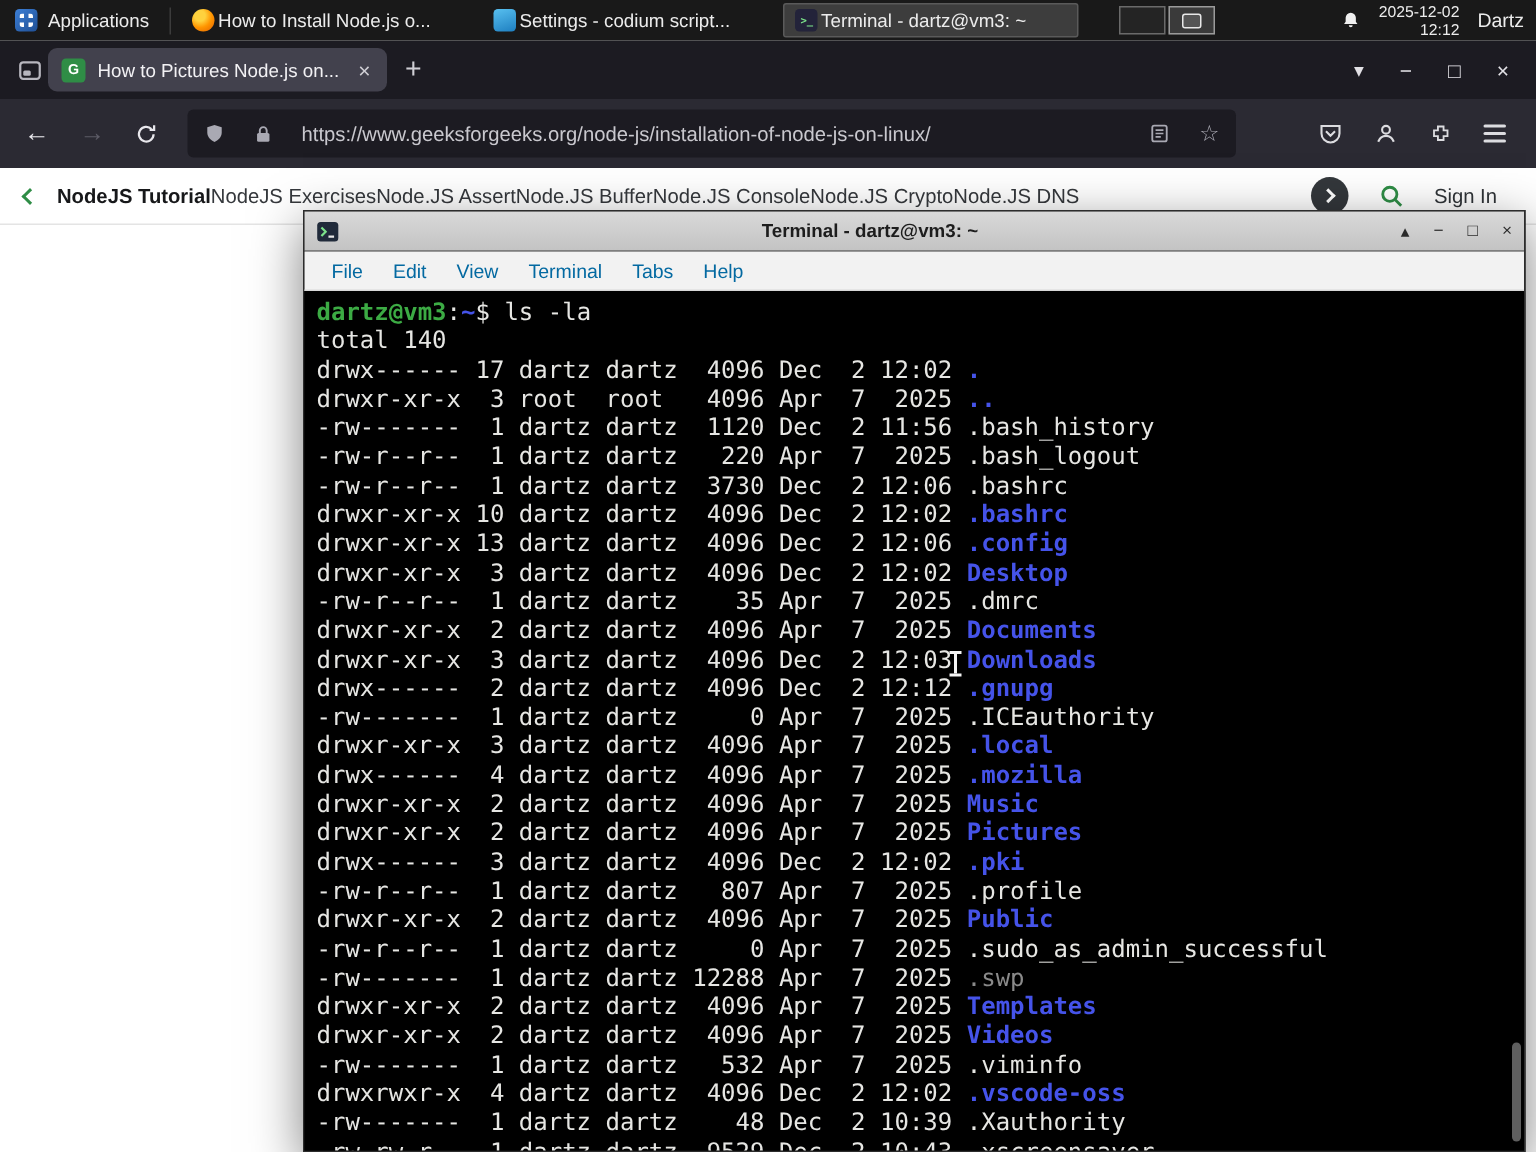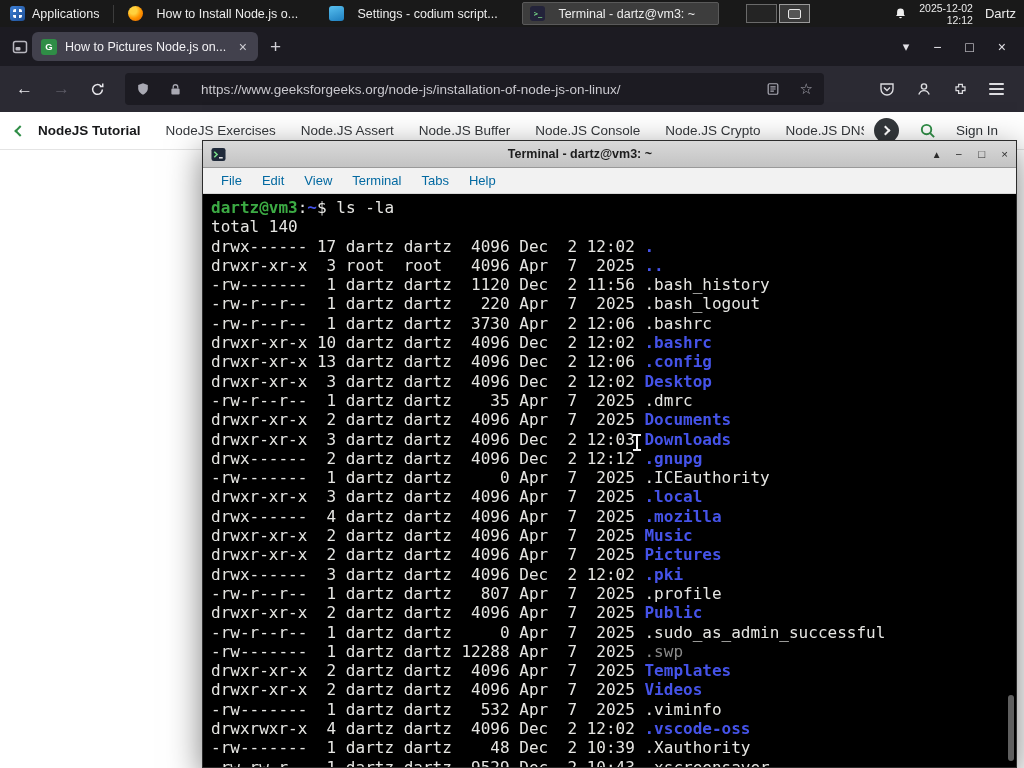--- a/index.html
+++ b/index.html
@@ -21,21 +21,21 @@
     background:linear-gradient(135deg,#3c7fd6,#1f4f94); position:relative; }
   .apps-icon::after{ content:""; position:absolute; inset:3px; border-radius:2px;
     background:
       linear-gradient(#fff,#fff) 0 0/3px 3px no-repeat,
       linear-gradient(#fff,#fff) 100% 0/3px 3px no-repeat,
       linear-gradient(#fff,#fff) 0 100%/3px 3px no-repeat,
       linear-gradient(#fff,#fff) 100% 100%/3px 3px no-repeat; }
   .panel-sep { width:1px; height:18px; background:#3c3c3c; margin:0 4px; }
   .taskbar { display:flex; align-items:center; height:100%; }
   .task { width:197px; height:23px; margin:2px 2px; display:flex; align-items:center;
-    gap:13px; padding:0 7px; border:1px solid transparent; border-radius:2px; }
+    gap:2px; padding:0 7px; border:1px solid transparent; border-radius:2px; }
   .task.active { background:#3d3d3d; border-color:#5a5a5a; }
   .ticon { width:15px; height:15px; flex:none; }
   .ticon.firefox { border-radius:50%;
     background:radial-gradient(circle at 35% 30%, #ffd23e 0 25%, #ff9500 55%, #e05e00 100%); }
   .ticon.codium { border-radius:3px; background:linear-gradient(160deg,#58c0f0,#1e7fc0); }
   .ticon.terminal { border-radius:3px; background:#23233a; color:#7ce38b;
     font-family:"DejaVu Sans Mono",monospace; font-size:7px; font-weight:bold;
     display:flex; align-items:center; justify-content:center; }
   .tlabel { white-space:nowrap; overflow:hidden; }
   .panel-right { margin-left:auto; display:flex; align-items:center; gap:12px; padding-right:8px; }
@@ -72,21 +72,21 @@
   .url-star { color:#a9a9b3; font-size:15px; }
   .nav-right { display:flex; align-items:center; gap:21px; padding-right:14px; }
   .menu-lines { width:15px; display:flex; flex-direction:column; gap:3px; }
   .menu-lines span { display:block; height:2px; background:#dcdce0; border-radius:1px; }
 
   
   .site-nav { height:38px; background:#fff; border-bottom:1px solid #e4e4e4;
     display:flex; align-items:center; padding:0 14px 0 16px; }
   .chev { width:8px; height:8px; border-left:2.5px solid #2f8d46; border-bottom:2.5px solid #2f8d46;
     transform:rotate(45deg); flex:none; margin-right:14px; }
-  .site-links { display:flex; align-items:center; gap:25px; flex:1; overflow:hidden;
+  .site-links { display:flex; align-items:center; flex:1; overflow:hidden;
     font-size:13.5px; color:#35383c; white-space:nowrap; }
   .navlink.first { font-weight:bold; color:#17181a; }
   .site-controls { display:flex; align-items:center; gap:20px; flex:none; padding-left:10px; background:#fff; }
   .circle-btn { width:25px; height:25px; border-radius:50%; background:#33373b;
     display:flex; align-items:center; justify-content:center; }
   .circle-btn .chev-r { width:7px; height:7px; border-right:2px solid #fff; border-top:2px solid #fff;
     transform:rotate(45deg); margin-right:2px; }
   .signin { font-size:13.5px; color:#2f3337; padding-right:12px; }
 
   
@@ -296,21 +296,21 @@
     </div>
 
   <div class="term-screen">
     <div class="tline"><span class="c-green">dartz@vm3</span><span>:</span><span class="c-blue">~</span><span>$</span><span> ls -la</span></div>
     <div class="tline">total 140</div>
     <div>
         <div class="tline"><span>drwx------ 17 dartz dartz  4096 Dec  2 12:02 </span><span class="n-dir">.</span></div>
         <div class="tline"><span>drwxr-xr-x  3 root  root   4096 Apr  7  2025 </span><span class="n-dir">..</span></div>
         <div class="tline"><span>-rw-------  1 dartz dartz  1120 Dec  2 11:56 </span><span class="n-file">.bash_history</span></div>
         <div class="tline"><span>-rw-r--r--  1 dartz dartz   220 Apr  7  2025 </span><span class="n-file">.bash_logout</span></div>
-        <div class="tline"><span>-rw-r--r--  1 dartz dartz  3730 Apr  2 12:06 </span><span class="n-file">.bashrc</span></div>
+        <div class="tline"><span>-rw-r--r--  1 dartz dartz  3730 Dec  2 12:06 </span><span class="n-file">.bashrc</span></div>
         <div class="tline"><span>drwxr-xr-x 10 dartz dartz  4096 Dec  2 12:02 </span><span class="n-dir">.bashrc</span></div>
         <div class="tline"><span>drwxr-xr-x 13 dartz dartz  4096 Dec  2 12:06 </span><span class="n-dir">.config</span></div>
         <div class="tline"><span>drwxr-xr-x  3 dartz dartz  4096 Dec  2 12:02 </span><span class="n-dir">Desktop</span></div>
         <div class="tline"><span>-rw-r--r--  1 dartz dartz    35 Apr  7  2025 </span><span class="n-file">.dmrc</span></div>
         <div class="tline"><span>drwxr-xr-x  2 dartz dartz  4096 Apr  7  2025 </span><span class="n-dir">Documents</span></div>
         <div class="tline"><span>drwxr-xr-x  3 dartz dartz  4096 Dec  2 12:03 </span><span class="n-dir">Downloads</span></div>
         <div class="tline"><span>drwx------  2 dartz dartz  4096 Dec  2 12:12 </span><span class="n-dir">.gnupg</span></div>
         <div class="tline"><span>-rw-------  1 dartz dartz     0 Apr  7  2025 </span><span class="n-file">.ICEauthority</span></div>
         <div class="tline"><span>drwxr-xr-x  3 dartz dartz  4096 Apr  7  2025 </span><span class="n-dir">.local</span></div>
         <div class="tline"><span>drwx------  4 dartz dartz  4096 Apr  7  2025 </span><span class="n-dir">.mozilla</span></div>

